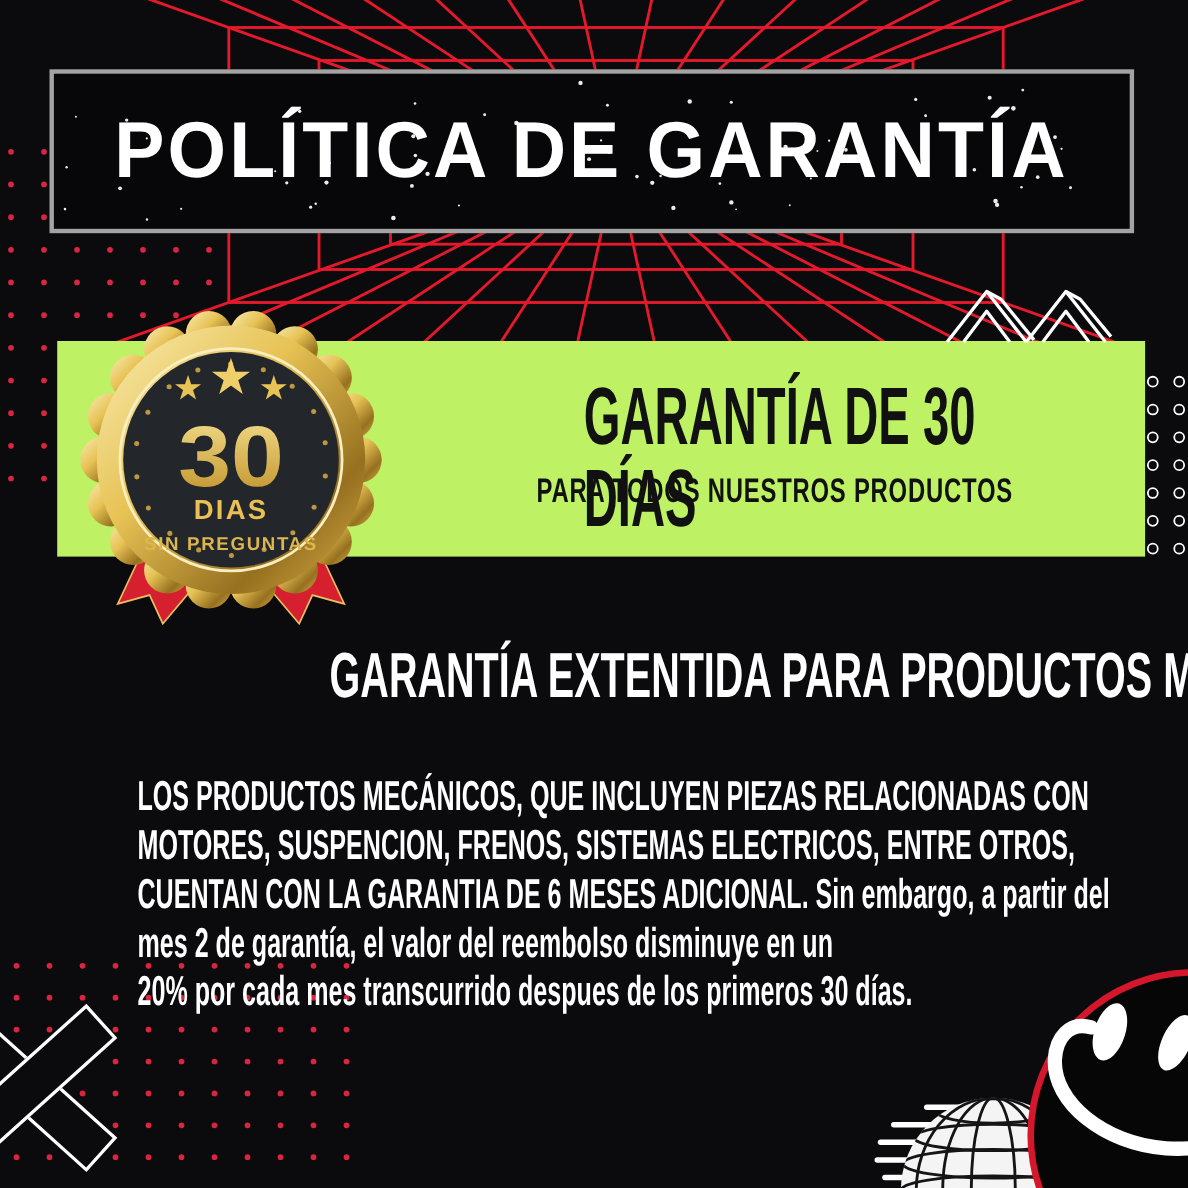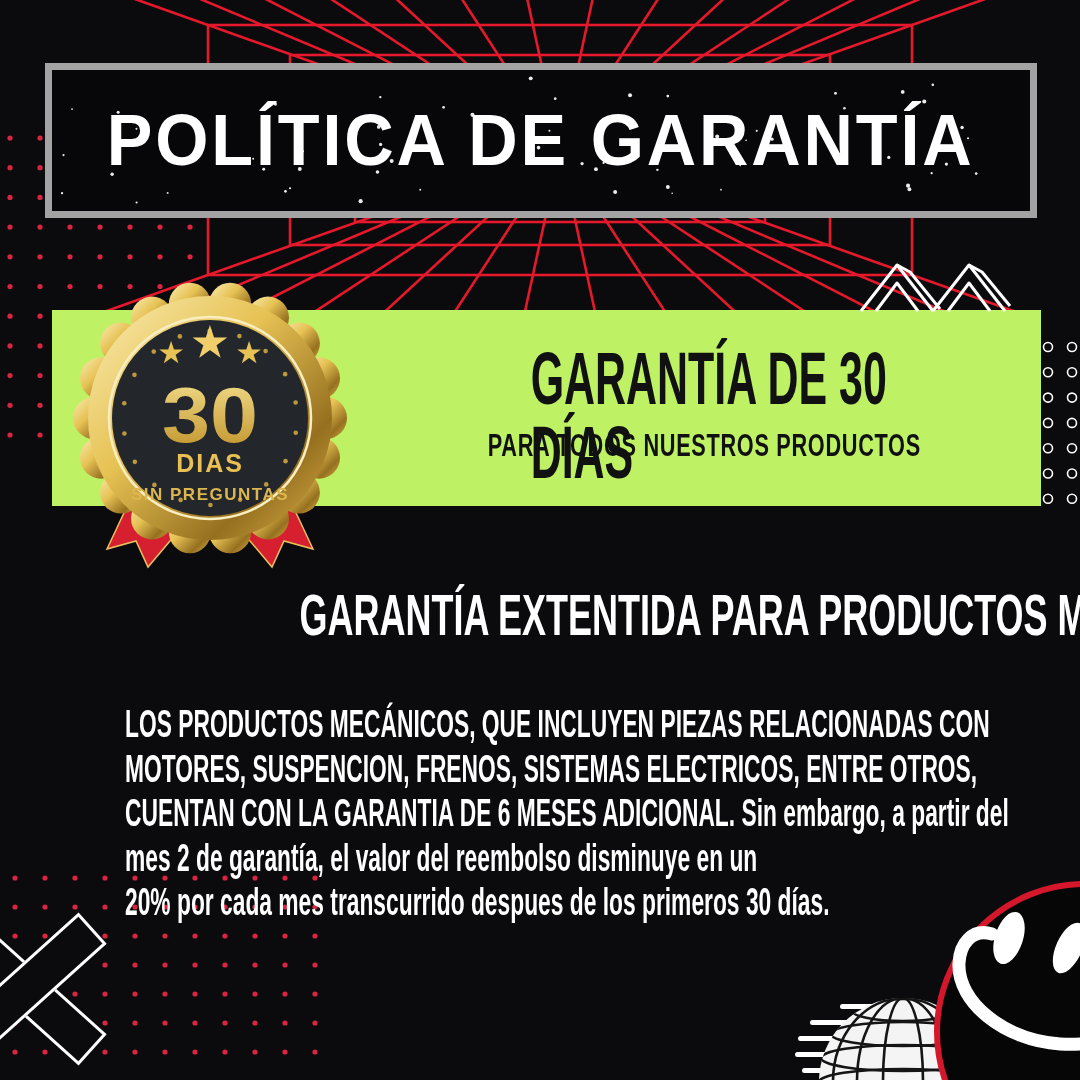--- a/index.html
+++ b/index.html
@@ -8,21 +8,21 @@
     background:#0b0b0d;font-family:"Liberation Sans",sans-serif;
   }
   svg{position:absolute;left:0;top:0;pointer-events:none;}
   #bg{width:1080px;height:310px;}
   #mid{width:1080px;height:1080px;}
   #fg{width:1080px;height:1080px;z-index:30;}
 
   
   #title-box{
     position:absolute;left:45px;top:63px;width:978px;height:141px;
-    border:7px solid #a3a3a3;background:#070709;z-index:10;text-align:center;
+    border:4px solid #a3a3a3;background:#070709;z-index:10;text-align:center;
   }
   #title-box .specks{width:978px;height:141px;}
   #title-text{
     position:relative;display:inline-block;line-height:141px;color:#ffffff;
     font-size:72px;font-weight:bold;letter-spacing:3px;transform:scaleX(.95);
     transform-origin:center;white-space:nowrap;
   }
 
   
   #banner{

